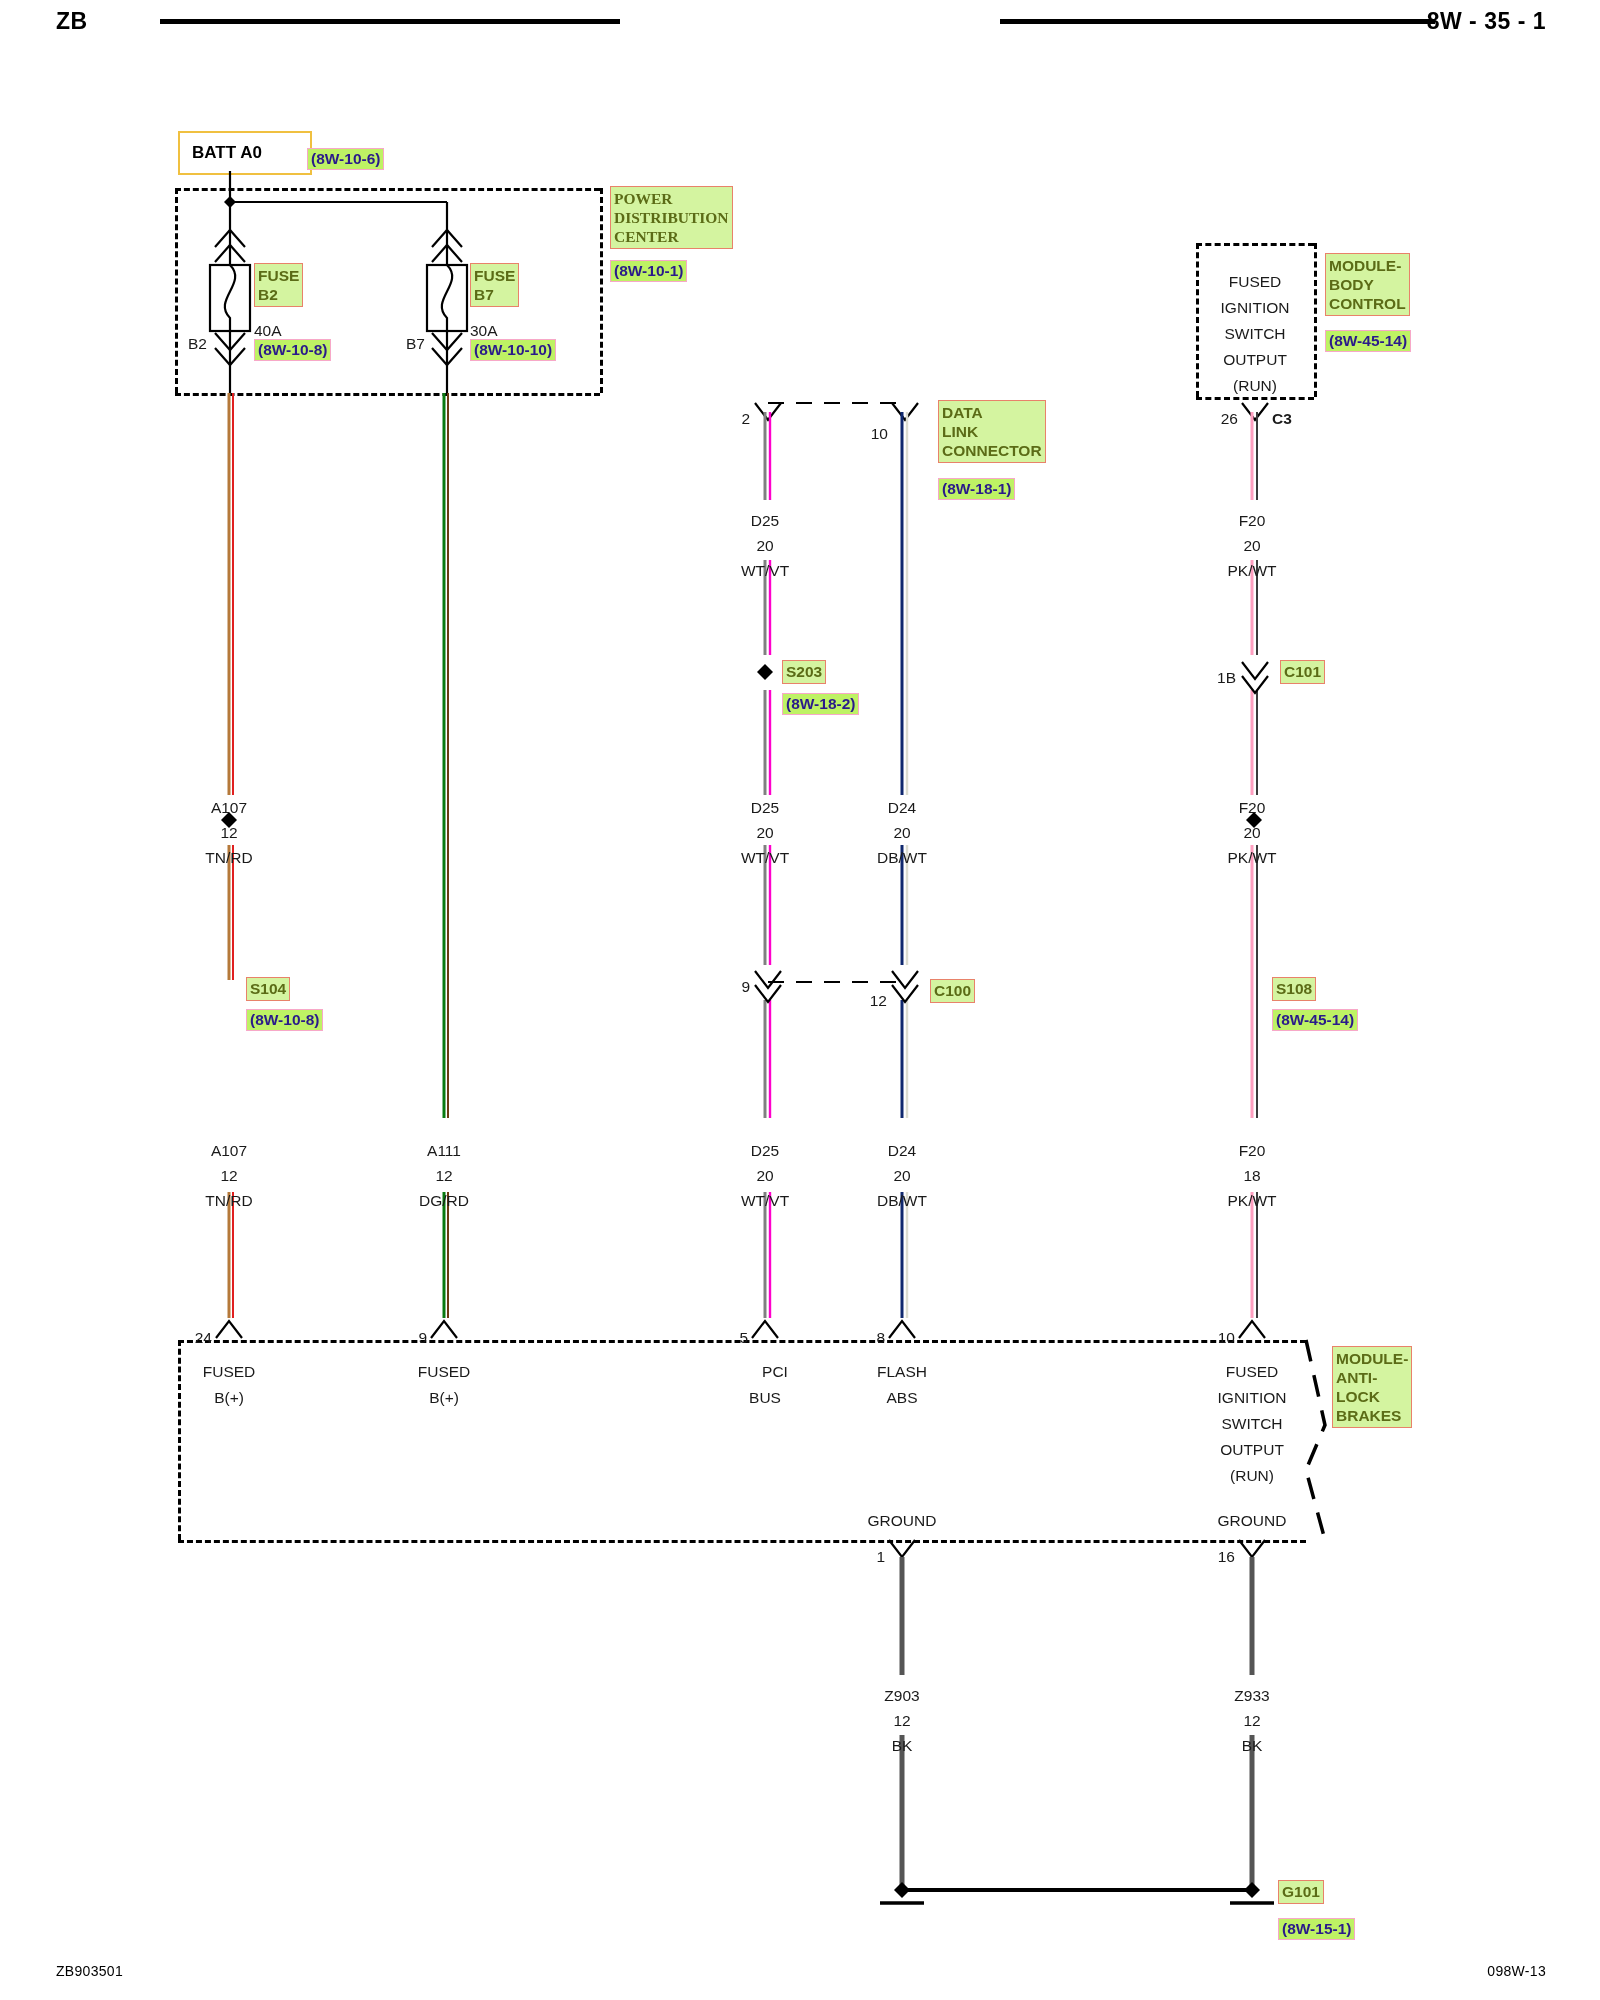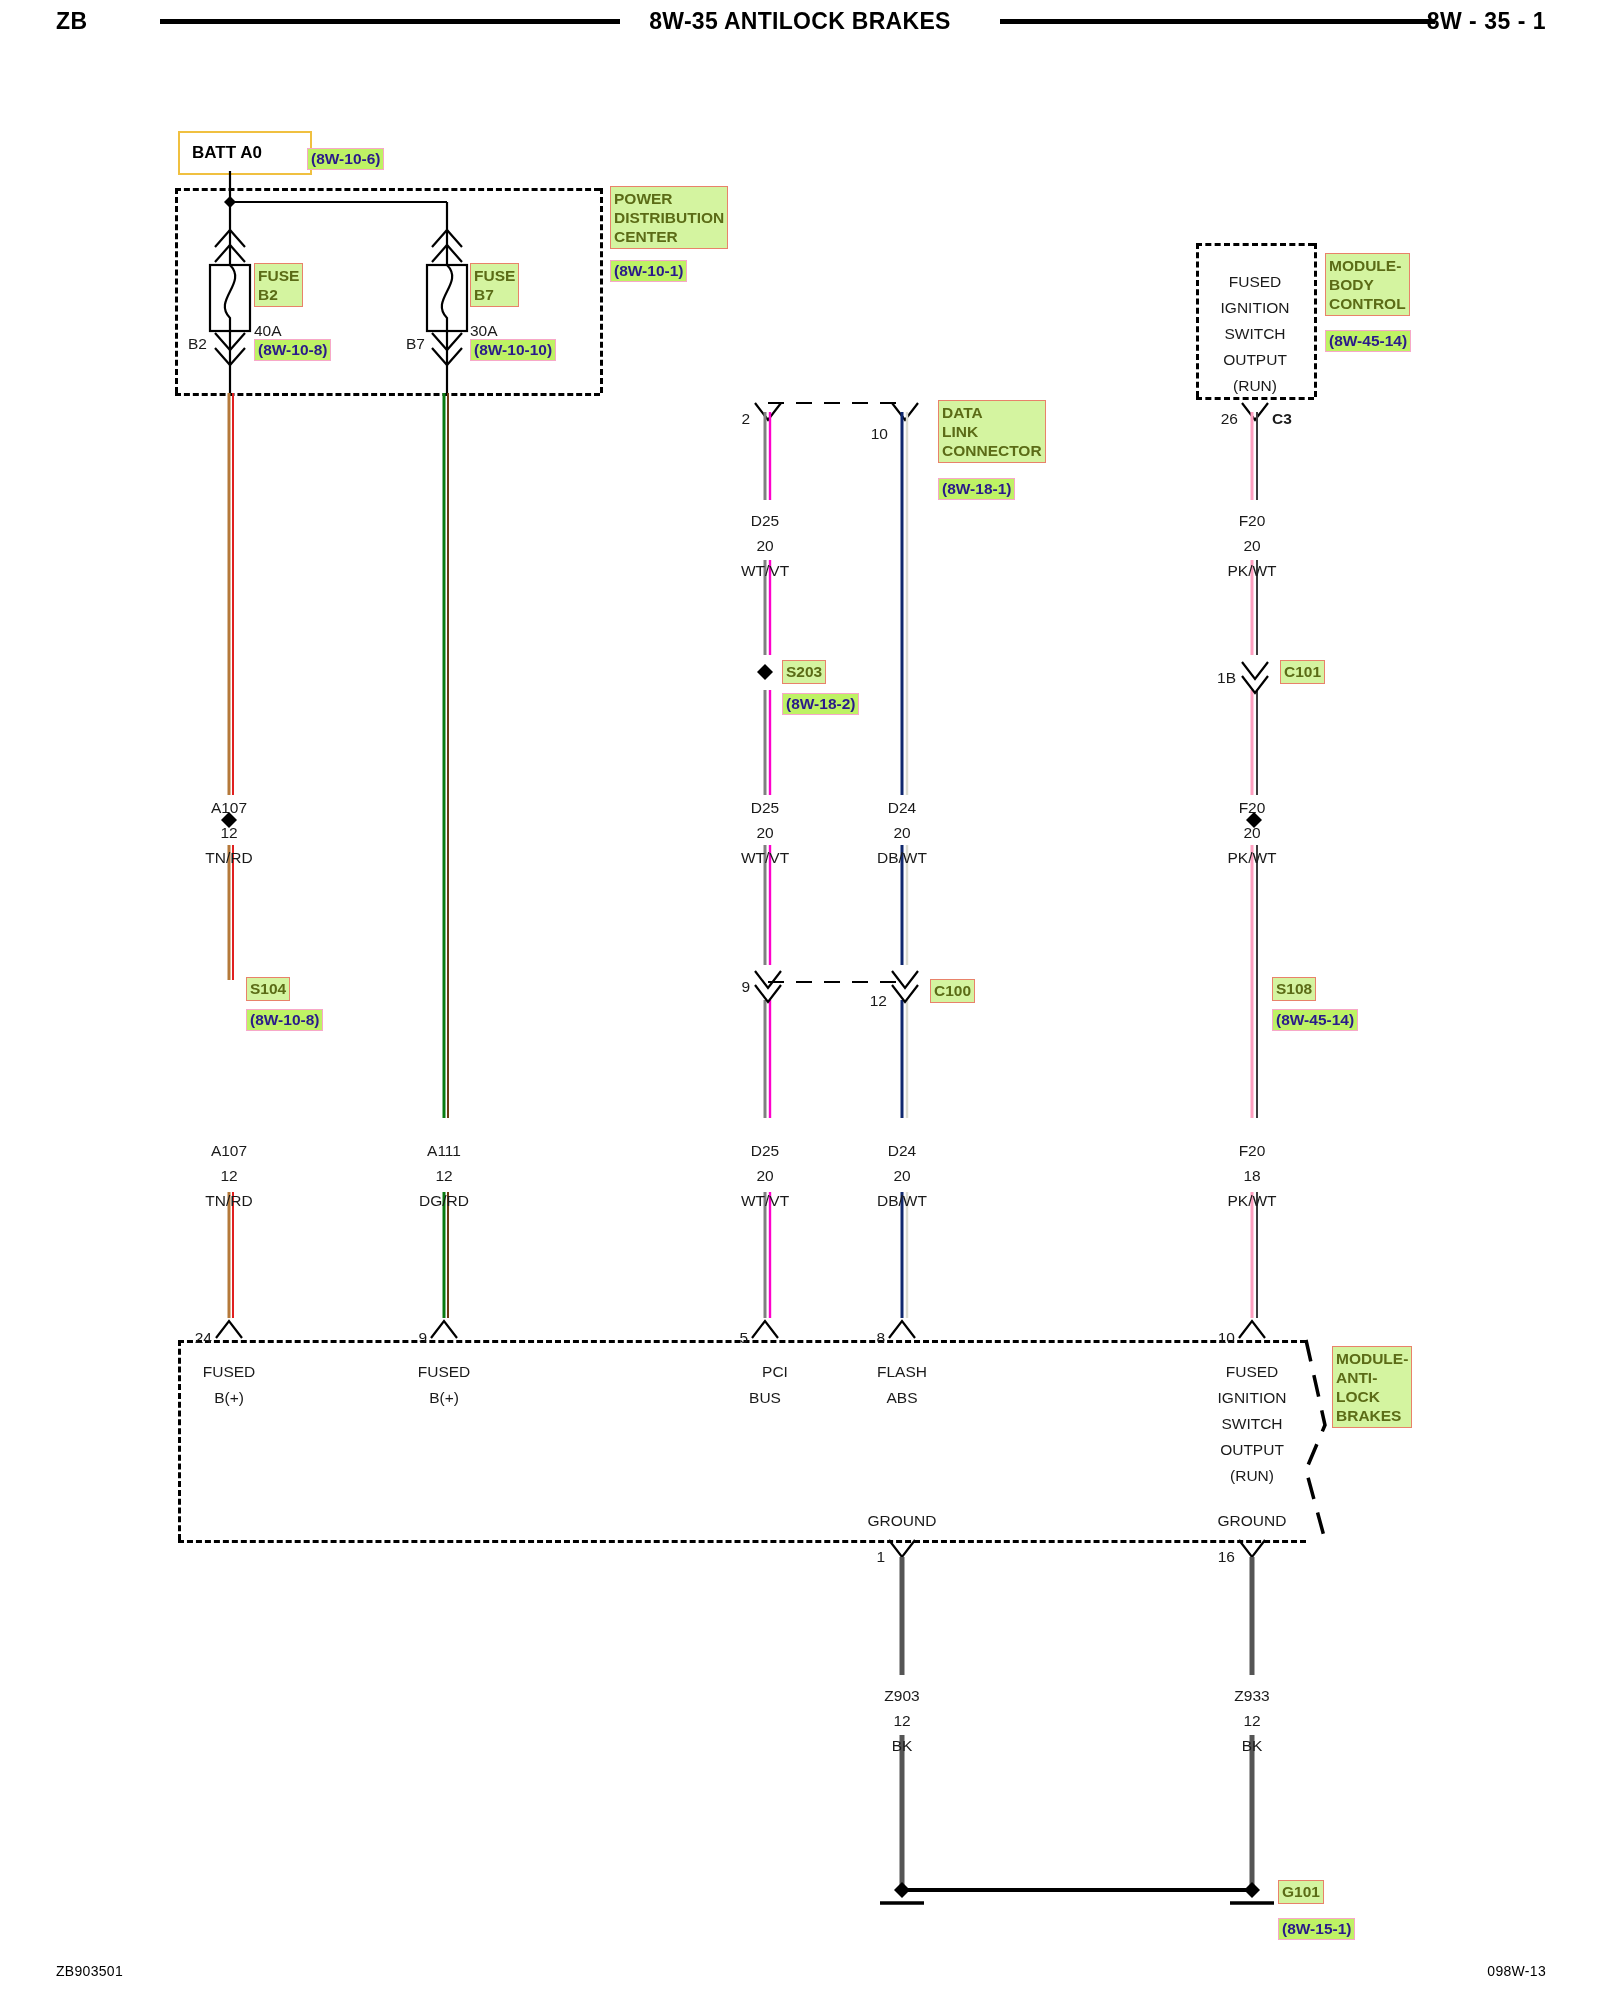--- a/index.html
+++ b/index.html
@@ -44,36 +44,35 @@
   svg{position:absolute;overflow:visible;}
 </style>
 </head>
 <body>
 
 <div id="sheet">
 
   <div class="hdr">
     <div class="hdr-left">ZB</div>
     <div class="hdr-rule l"></div>
-    <div class="hdr-title">8W-35 ANTILOCK BRAKES</div>
     <div class="hdr-rule r"></div>
     <div class="hdr-right">8W - 35 - 1</div>
   </div>
 
   <div class="battbox" style="left:178px;top:131px;width:130px;height:40px;">
     <span>BATT A0</span>
   </div>
   <div class="chip-blue" style="left:307px;top:148px;">(8W-10-6)</div>
 
   <div class="dash-h" style="left:175px;top:188px;width:425px;"></div>
   <div class="dash-v" style="left:175px;top:188px;height:205px;"></div>
   <div class="dash-v" style="left:600px;top:188px;height:205px;"></div>
   <div class="dash-h" style="left:175px;top:393px;width:425px;"></div>
 
-  <div class="chip-green" style="left:610px;top:186px;">POWER
+  <div class="chip-green" style="left:610px;top:186px;font-family:Liberation Serif, serif;">POWER
 DISTRIBUTION
 CENTER</div>
   <div class="chip-blue" style="left:610px;top:260px;">(8W-10-1)</div>
 
   <svg style="left:0;top:0;width:1600px;height:2000px;">
 
     <line x1="230" y1="171" x2="230" y2="280" stroke="#000" stroke-width="2.2"></line>
 
     <line x1="230" y1="202" x2="447" y2="202" stroke="#000" stroke-width="2.2"></line>
     <line x1="447" y1="202" x2="447" y2="280" stroke="#000" stroke-width="2.2"></line>

